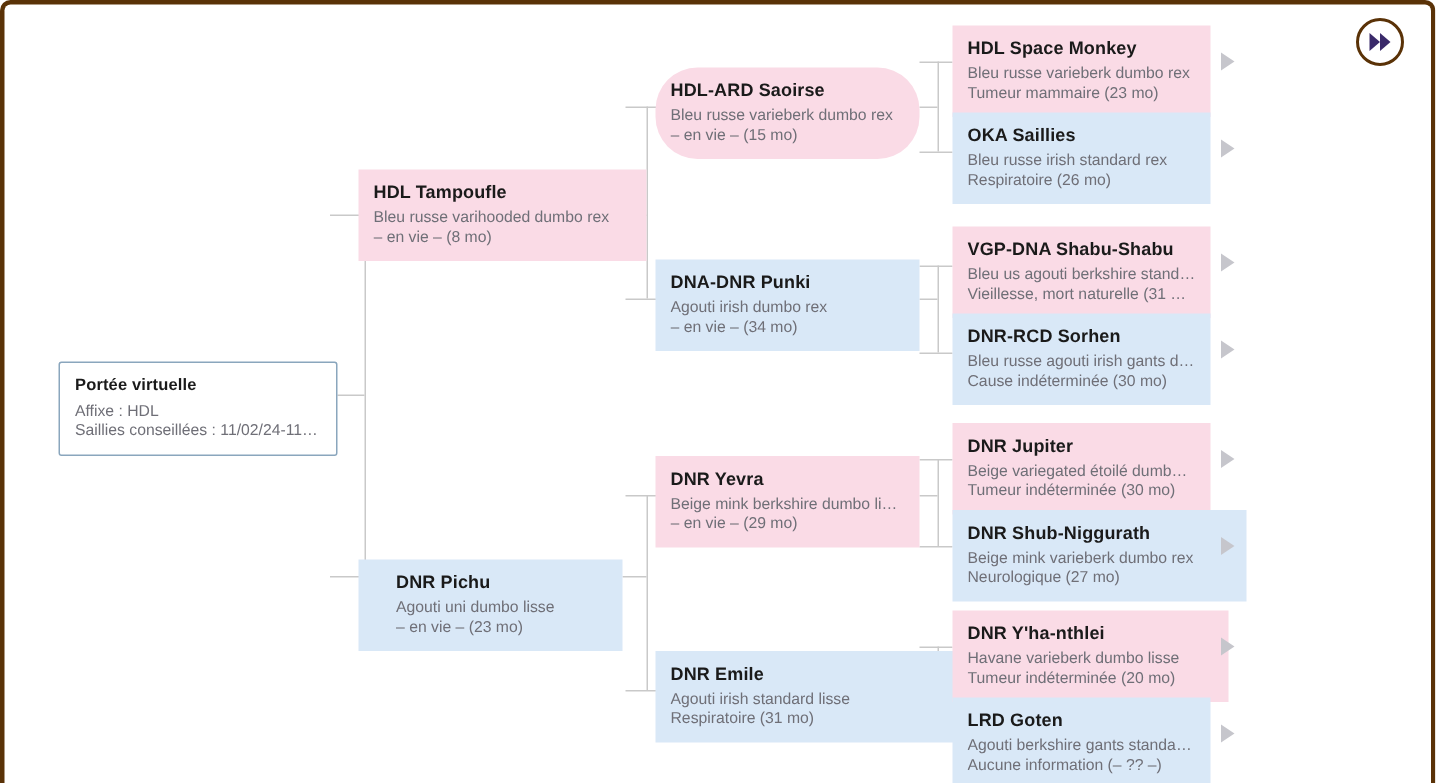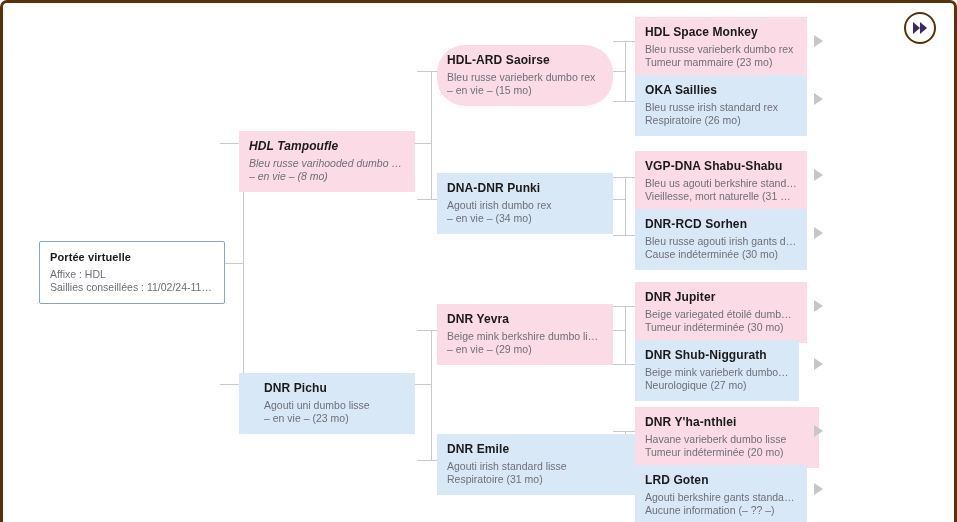--- a/index.html
+++ b/index.html
@@ -163,21 +163,21 @@
     <div class="conn v" style="left:622px; top:428px; height:58px;"></div>
     <div class="conn h" style="left:610px; top:428px; width:22px;"></div>
     <div class="conn h" style="left:610px; top:486px; width:22px;"></div>
 
     <div class="node root" style="left:36px; top:238px; width:186px;">
       <div class="title">Portée virtuelle</div>
       <div class="line first">Affixe : HDL</div>
       <div class="line">Saillies conseillées : 11/02/24-11/06/24</div>
     </div>
 
-    <div class="node female" style="left:236px; top:128px; width:176px;font-style:italic;">
+    <div class="node female" style="left:236px; top:110px; width:192px;">
       <div class="title">HDL Tampoufle</div>
       <div class="line first">Bleu russe varihooded dumbo rex</div>
       <div class="line">– en vie – (8 mo)</div>
     </div>
 
     <div class="node male" style="left:236px; top:370px; width:176px;padding-left:25px;">
       <div class="title">DNR Pichu</div>
       <div class="line first">Agouti uni dumbo lisse</div>
       <div class="line">– en vie – (23 mo)</div>
     </div>
@@ -254,21 +254,21 @@
       <div class="title">DNR Jupiter</div>
       <div class="line first">Beige variegated étoilé dumbo rex</div>
       <div class="line">Tumeur indéterminée (30 mo)</div>
     </div>
     <div class="leaf-arrow" style="left:809px; top:295px;">
       <svg width="12" height="16" viewBox="0 0 12 16">
           <polygon points="2,2 11,8 2,14" fill="#c6c6cc"></polygon>
         </svg>
     </div>
 
-    <div class="node male" style="left:632px; top:337px; width:164px;">
+    <div class="node male" style="left:632px; top:337px; width:196px;">
       <div class="title">DNR Shub-Niggurath</div>
       <div class="line first">Beige mink varieberk dumbo rex</div>
       <div class="line">Neurologique (27 mo)</div>
     </div>
     <div class="leaf-arrow" style="left:809px; top:353px;">
       <svg width="12" height="16" viewBox="0 0 12 16">
           <polygon points="2,2 11,8 2,14" fill="#c6c6cc"></polygon>
         </svg>
     </div>
 

